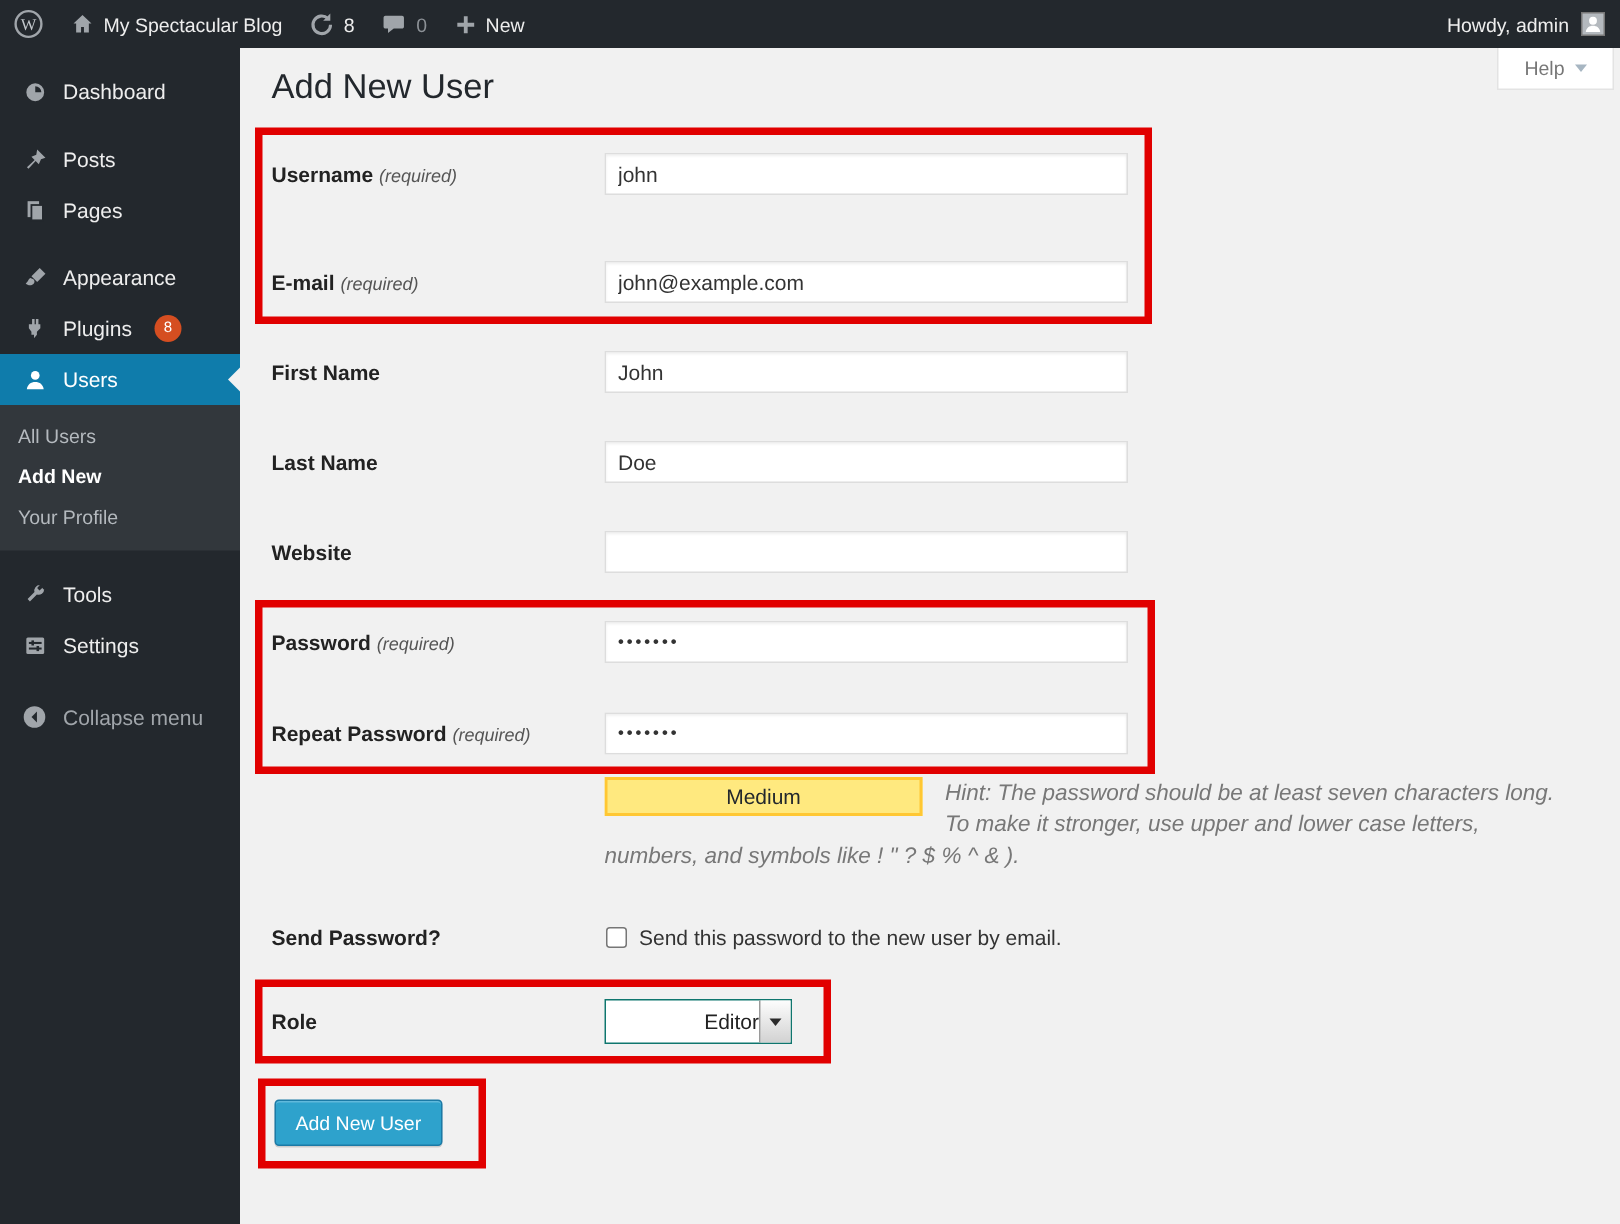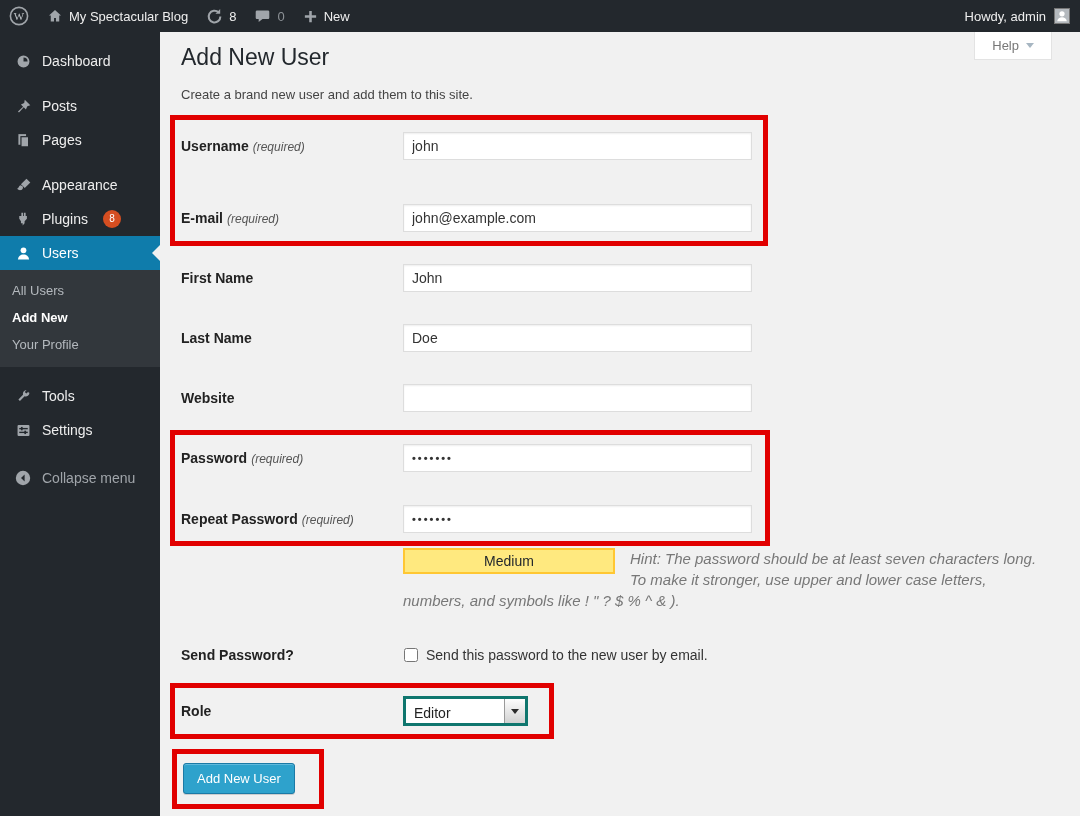--- a/index.html
+++ b/index.html
@@ -45,21 +45,21 @@
     text-align:center; margin-left:6px; padding:0 2px;
   }
   .submenu { background:#32373c; padding:7px 0 9px; }
   .submenu-item { padding:6px 12px; font-size:13px; color:#b4b9be; cursor:pointer; }
   .submenu-item.current { color:#fff; font-weight:bold; }
   .collapse-item { margin-top:14px; color:#a0a5aa; }
 
   
   .content { position:absolute; left:160px; top:32px; width:920px; height:784px; padding:8px 20px 0 21px; }
   .help-tab {
-    position:absolute; top:0; right:28px; height:28px; background:#fff;
+    position:absolute; top:0; right:4px; height:28px; background:#fff;
     border:1px solid #e3e3e3; border-top:none; color:#777; font-size:13px;
     display:flex; align-items:center; gap:7px; padding:0 17px; cursor:pointer;
   }
   .help-caret { width:0; height:0; border-left:4px solid transparent; border-right:4px solid transparent; border-top:5px solid #a7b6c2; }
   h1.page-title { margin:0; padding:3px 0 0; font-size:23px; font-weight:400; color:#23282d; line-height:29px; }
   p.page-sub { margin:15px 0 0; font-size:13px; color:#444; }
 
   
   .form-area { margin-top:13px; }
   .form-row { display:flex; align-items:center; }
@@ -90,21 +90,21 @@
 
   .send-row { margin-top:36px; }
   .send-row .plain-label { font-weight:bold; }
   .checkbox { width:14px; height:14px; margin:0 8px 0 1px; }
   .cb-text { font-size:14px; color:#333; }
 
   .g-role { width:384px; margin-left:-11px; margin-top:20px; padding:8px 0 8px 6px; }
   .g-role .form-label { font-weight:bold; }
   .select {
     display:inline-flex; width:125px; height:30px; background:#fff;
-    border:3px solid #0f766e; align-items:stretch; cursor:pointer;
+    border:1px solid #0f766e; align-items:stretch; cursor:pointer;text-align:right;
   }
   .select-value { flex:1; font-size:14px; color:#222; padding:6px 0 0 8px; }
   .select-btn {
     width:21px; border-left:1px solid #9a9a9a; background:linear-gradient(#fdfdfd,#d2d2d2);
     display:flex; align-items:center; justify-content:center;
   }
   .select-caret { width:0; height:0; border-left:4px solid transparent; border-right:4px solid transparent; border-top:5px solid #2b2b2b; }
 
   .g-submit { display:inline-block; margin-left:-9px; margin-top:10px; padding:9px 24px 10px 6px; }
   .btn-primary {
@@ -252,21 +252,20 @@
   </div>
 </div>
 
 <div class="content">
   <div class="help-tab">
     <span>Help</span>
     <span class="help-caret"></span>
   </div>
 
   <h1 class="page-title">Add New User</h1>
-  <p class="page-sub">Create a brand new user and add them to this site.</p>
 
   <div class="form-area">
 
     
     <div class="redbox g-credentials">
       <div class="form-row">
         <span class="form-label">
           <span>Username</span><span class="req">(required)</span>
         </span>
         <input class="text-input" type="text" value="john" style="">

